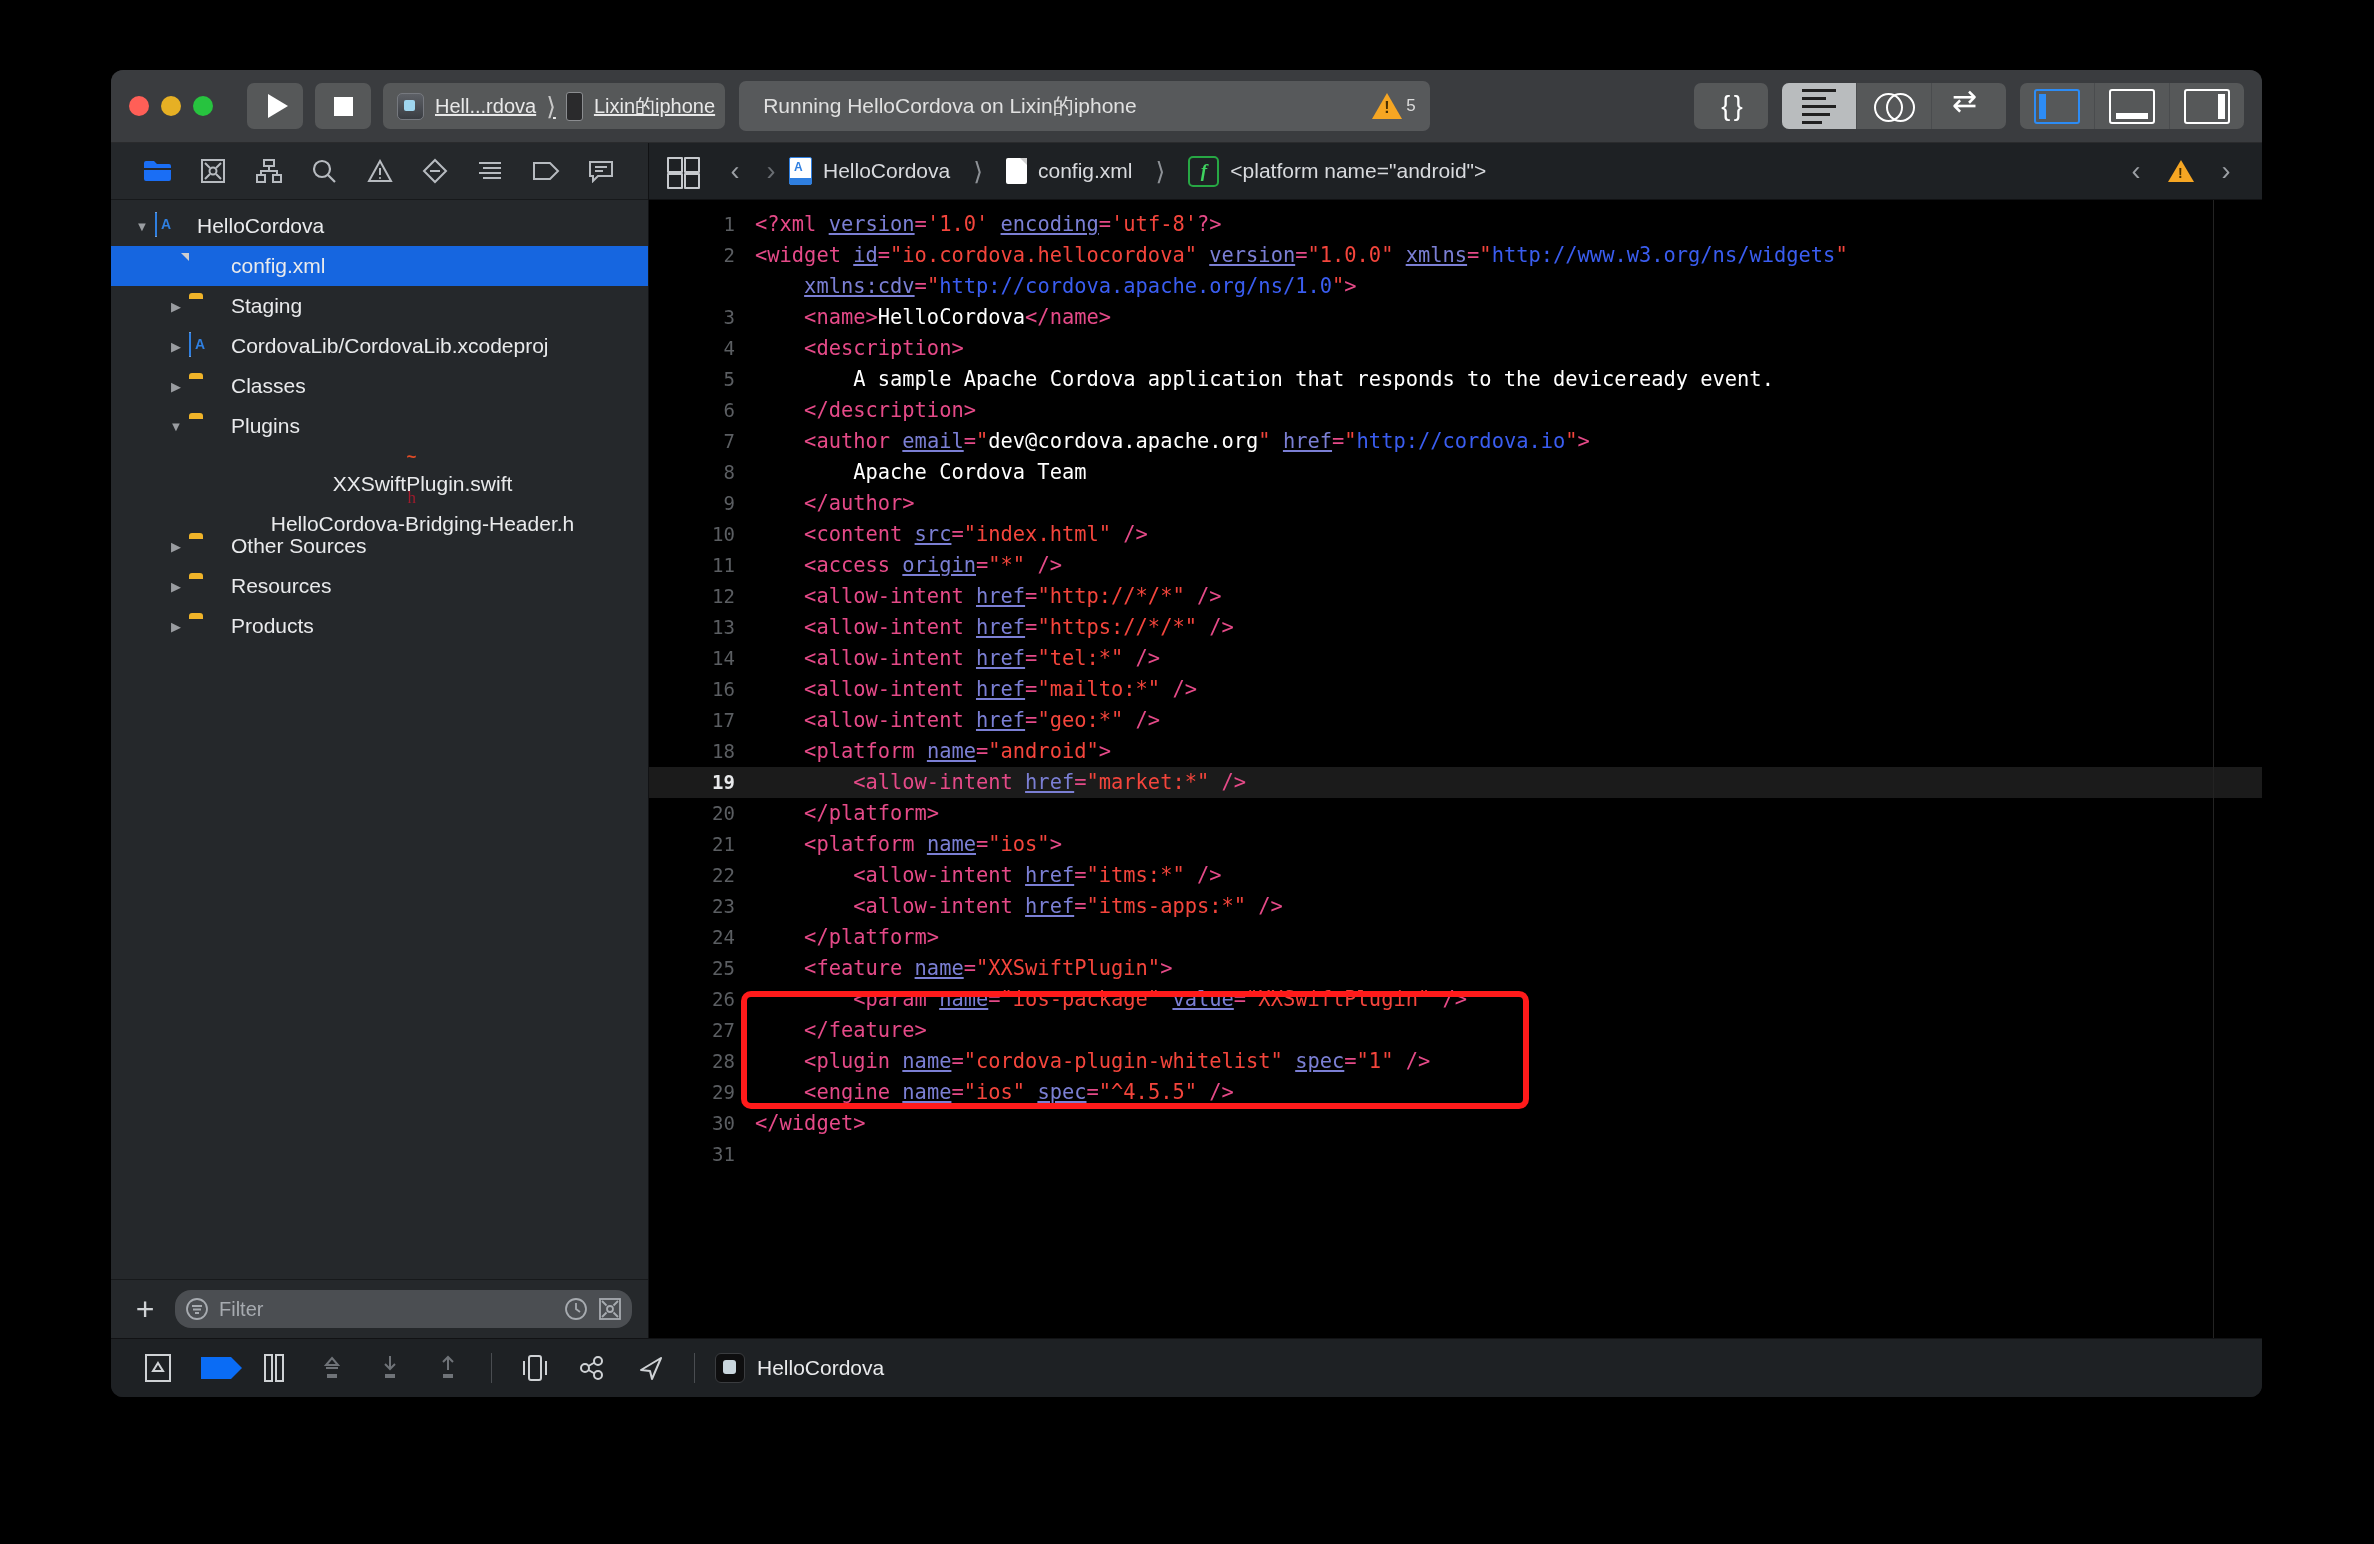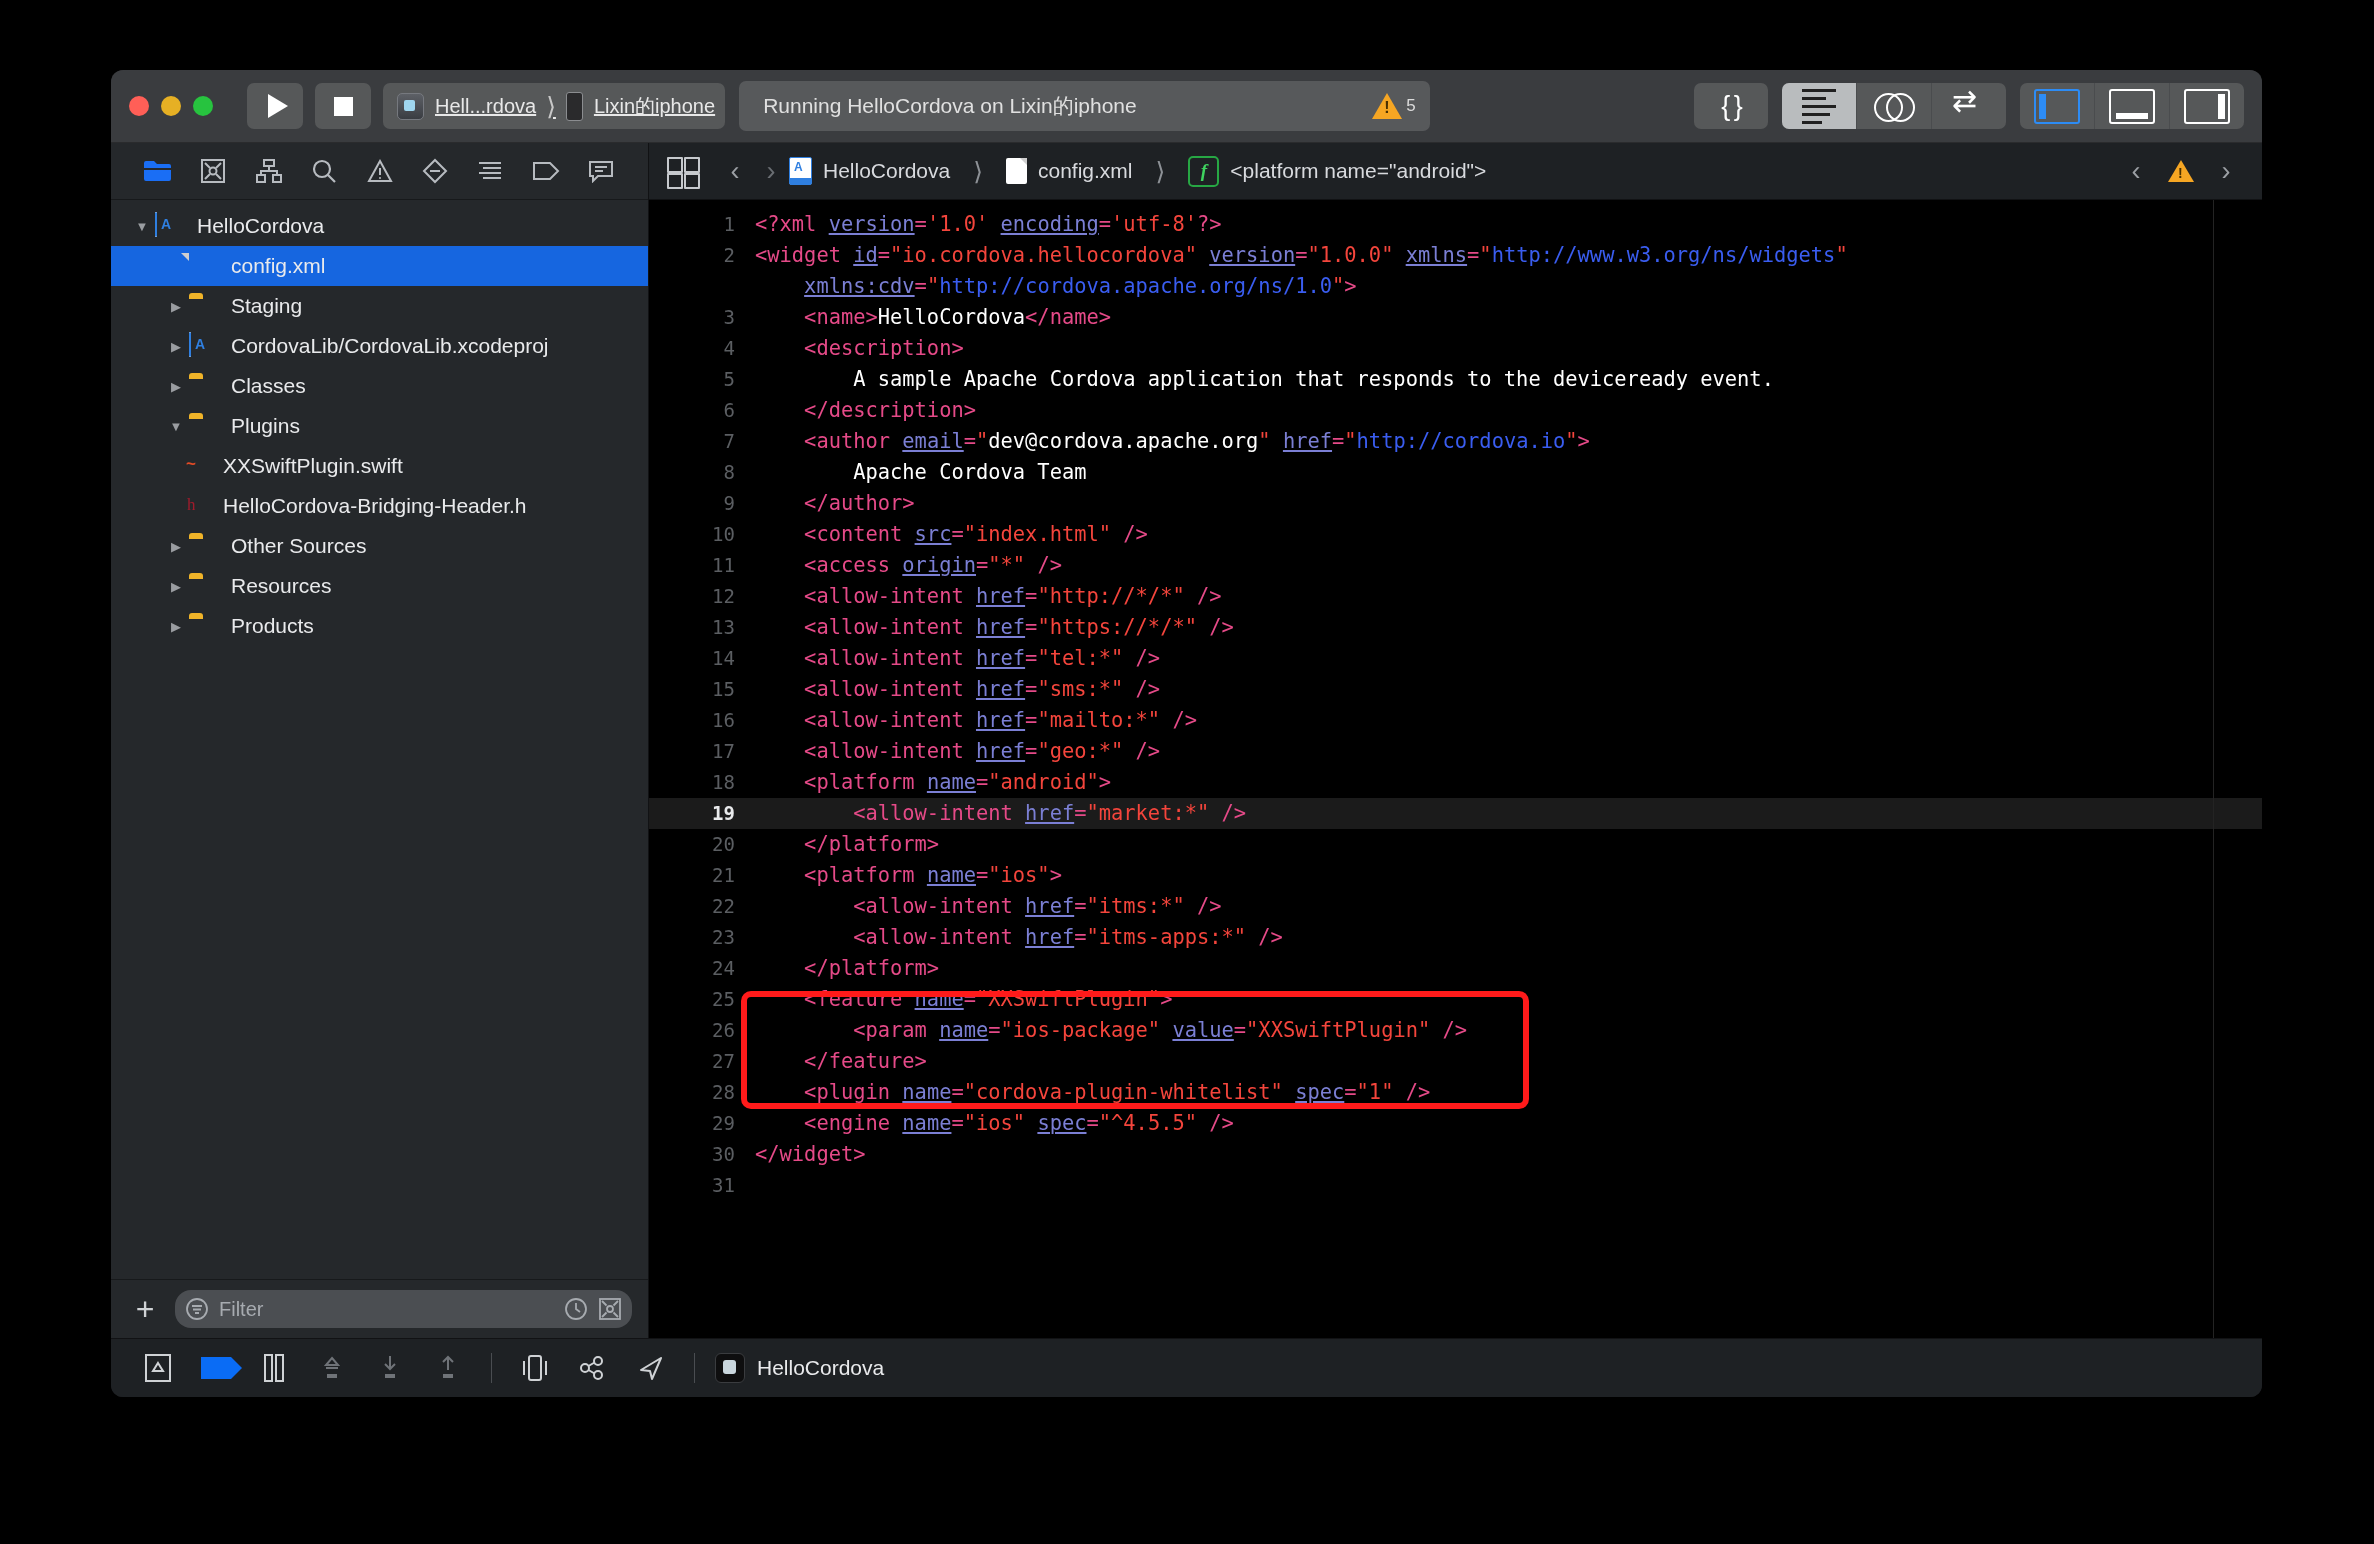--- a/index.html
+++ b/index.html
@@ -270,21 +270,21 @@
   }
   .hdoc {
     width: 24px; height: 28px; background: #ffffff; border-radius: 2px; position: relative;
   }
   .hdoc:before {
     content:"h"; position:absolute; left:6px; top:2px; font-size: 17px; color:#a01b2c;
     font-family: "Liberation Serif", serif;
   }
   .ind-1 { padding-left: 18px; }
   .ind-2 { padding-left: 52px; }
-  .ind-3 { padding-left: 44px; }
+  .ind-3 { padding-left: 86px; flex-direction: column; }
 
   .nav-bottom {
     height: 58px; background: #25282b;
     border-top: 1px solid #17191b;
     display: flex; align-items: center; padding: 0 16px; gap: 12px;
   }
   .plus { color: #cfd2d5; font-size: 32px; width: 36px; text-align:center; font-weight: 300;}
   .filter-field {
     flex: 1 1 auto; height: 38px; background: #4b4e52; border-radius: 16px;
     display: flex; align-items: center; padding: 0 10px; gap: 10px;
@@ -653,21 +653,20 @@
               <div class="cl"><span class="lno">5</span><span class="ctext"><span class="w">        A sample Apache Cordova application that responds to the deviceready event.</span></span></div>
               <div class="cl"><span class="lno">6</span><span class="ctext"><span class="t">    &lt;/description&gt;</span></span></div>
               <div class="cl"><span class="lno">7</span><span class="ctext"><span class="t">    &lt;author </span><span class="a">email</span><span class="t">=</span><span class="q">"</span><span class="w">dev@cordova.apache.org</span><span class="q">"</span><span class="t"> </span><span class="a">href</span><span class="t">=</span><span class="q">"</span><span class="u">http://cordova.io</span><span class="q">"</span><span class="t">&gt;</span></span></div>
               <div class="cl"><span class="lno">8</span><span class="ctext"><span class="w">        Apache Cordova Team</span></span></div>
               <div class="cl"><span class="lno">9</span><span class="ctext"><span class="t">    &lt;/author&gt;</span></span></div>
               <div class="cl"><span class="lno">10</span><span class="ctext"><span class="t">    &lt;content </span><span class="a">src</span><span class="t">=</span><span class="s">"index.html"</span><span class="t"> /&gt;</span></span></div>
               <div class="cl"><span class="lno">11</span><span class="ctext"><span class="t">    &lt;access </span><span class="a">origin</span><span class="t">=</span><span class="s">"*"</span><span class="t"> /&gt;</span></span></div>
               <div class="cl"><span class="lno">12</span><span class="ctext"><span class="t">    &lt;allow-intent </span><span class="a">href</span><span class="t">=</span><span class="s">"http://*/*"</span><span class="t"> /&gt;</span></span></div>
               <div class="cl"><span class="lno">13</span><span class="ctext"><span class="t">    &lt;allow-intent </span><span class="a">href</span><span class="t">=</span><span class="s">"https://*/*"</span><span class="t"> /&gt;</span></span></div>
               <div class="cl"><span class="lno">14</span><span class="ctext"><span class="t">    &lt;allow-intent </span><span class="a">href</span><span class="t">=</span><span class="s">"tel:*"</span><span class="t"> /&gt;</span></span></div>
-              <div class="cl"><span class="lno">15</span><span class="ctext"><span class="t">    &lt;allow-intent </span><span class="a">href</span><span class="t">=</span><span class="s">"sms:*"</span><span class="t"> /&gt;</span></span></div>
               <div class="cl"><span class="lno">16</span><span class="ctext"><span class="t">    &lt;allow-intent </span><span class="a">href</span><span class="t">=</span><span class="s">"mailto:*"</span><span class="t"> /&gt;</span></span></div>
               <div class="cl"><span class="lno">17</span><span class="ctext"><span class="t">    &lt;allow-intent </span><span class="a">href</span><span class="t">=</span><span class="s">"geo:*"</span><span class="t"> /&gt;</span></span></div>
               <div class="cl"><span class="lno">18</span><span class="ctext"><span class="t">    &lt;platform </span><span class="a">name</span><span class="t">=</span><span class="s">"android"</span><span class="t">&gt;</span></span></div>
               <div class="cl hl"><span class="lno">19</span><span class="ctext"><span class="t">        &lt;allow-intent </span><span class="a">href</span><span class="t">=</span><span class="s">"market:*"</span><span class="t"> /&gt;</span></span></div>
               <div class="cl"><span class="lno">20</span><span class="ctext"><span class="t">    &lt;/platform&gt;</span></span></div>
               <div class="cl"><span class="lno">21</span><span class="ctext"><span class="t">    &lt;platform </span><span class="a">name</span><span class="t">=</span><span class="s">"ios"</span><span class="t">&gt;</span></span></div>
               <div class="cl"><span class="lno">22</span><span class="ctext"><span class="t">        &lt;allow-intent </span><span class="a">href</span><span class="t">=</span><span class="s">"itms:*"</span><span class="t"> /&gt;</span></span></div>
               <div class="cl"><span class="lno">23</span><span class="ctext"><span class="t">        &lt;allow-intent </span><span class="a">href</span><span class="t">=</span><span class="s">"itms-apps:*"</span><span class="t"> /&gt;</span></span></div>
               <div class="cl"><span class="lno">24</span><span class="ctext"><span class="t">    &lt;/platform&gt;</span></span></div>
               <div class="cl"><span class="lno">25</span><span class="ctext"><span class="t">    &lt;feature </span><span class="a">name</span><span class="t">=</span><span class="s">"XXSwiftPlugin"</span><span class="t">&gt;</span></span></div>

